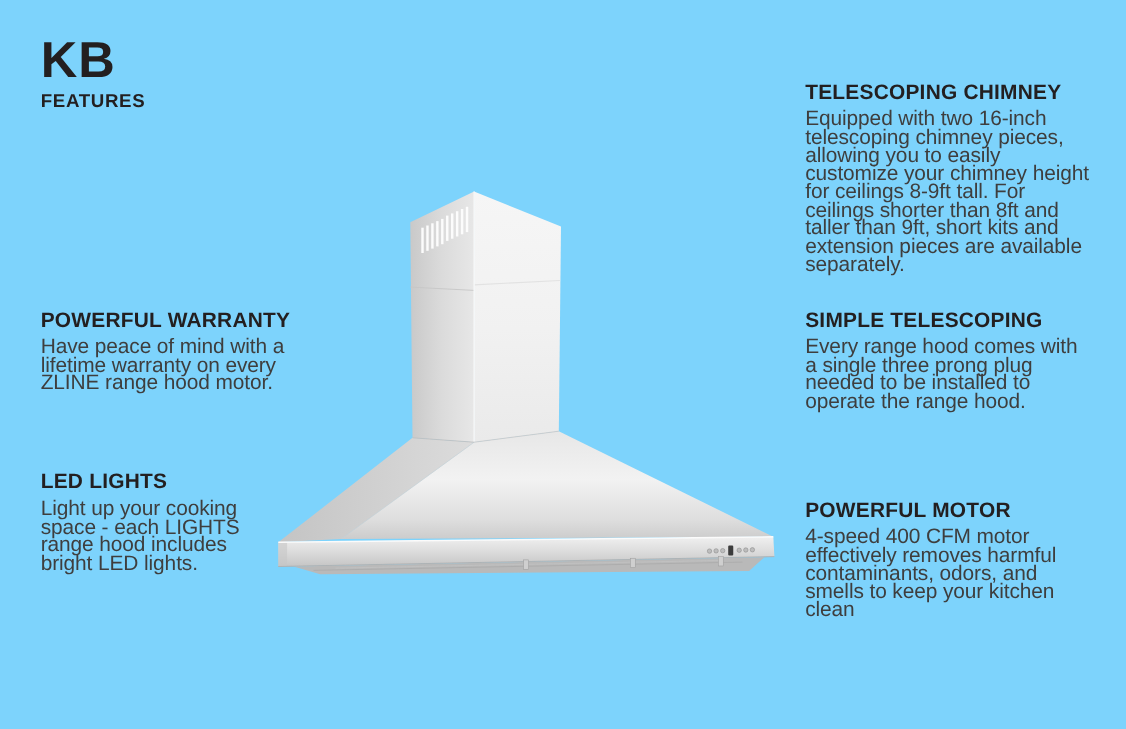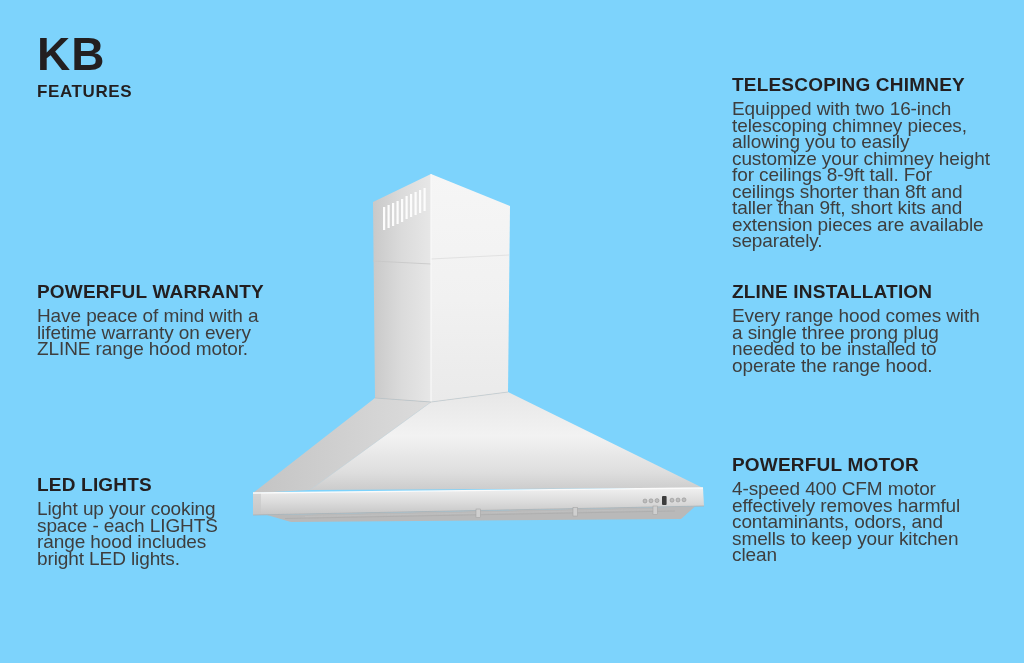--- a/index.html
+++ b/index.html
@@ -45,21 +45,21 @@
   .feature p {
     margin: 0;
     font-size: 19px;
     line-height: 16.5px;
     letter-spacing: -0.1px;
     color: #3e3e3e;
   }
   #f-telescoping-chimney { left: 732px; top: 74px;  width: 258px; }
   #f-lifetime-warranty   { left: 37px;  top: 281px; width: 252px; }
   #f-simple-installation { left: 732px; top: 281px; width: 262px; }
-  #f-led-lights          { left: 37px;  top: 474px; width: 220px; }
+  #f-led-lights          { left: 37px;  top: 428px; width: 220px; }
   #f-powerful-motor      { left: 732px; top: 454px; width: 262px; }
 
   
   .hood-svg { position: absolute; left: 245px; top: 160px; width: 470px; height: 370px; }
 </style>
 </head>
 <body>
 
 <div class="stage">
 
@@ -72,21 +72,21 @@
     <h2>TELESCOPING CHIMNEY</h2>
     <p>Equipped with two 16-inch telescoping chimney pieces, allowing you to easily customize your chimney height for ceilings 8-9ft tall. For ceilings shorter than 8ft and taller than 9ft, short kits and extension pieces are available separately.</p>
   </section>
 
   <section class="feature" id="f-lifetime-warranty">
     <h2>POWERFUL WARRANTY</h2>
     <p>Have peace of mind with a lifetime warranty on every ZLINE range hood motor.</p>
   </section>
 
   <section class="feature" id="f-simple-installation">
-    <h2>ZLINE INSTALLATION</h2>
+    <h2>SIMPLE TELESCOPING</h2>
     <p>Every range hood comes with a single three prong plug needed to be installed to operate the range hood.</p>
   </section>
 
   <section class="feature" id="f-led-lights">
     <h2>LED LIGHTS</h2>
     <p>Light up your cooking space - each LIGHTS range hood includes bright LED lights.</p>
   </section>
 
   <section class="feature" id="f-powerful-motor">
     <h2>POWERFUL MOTOR</h2>

